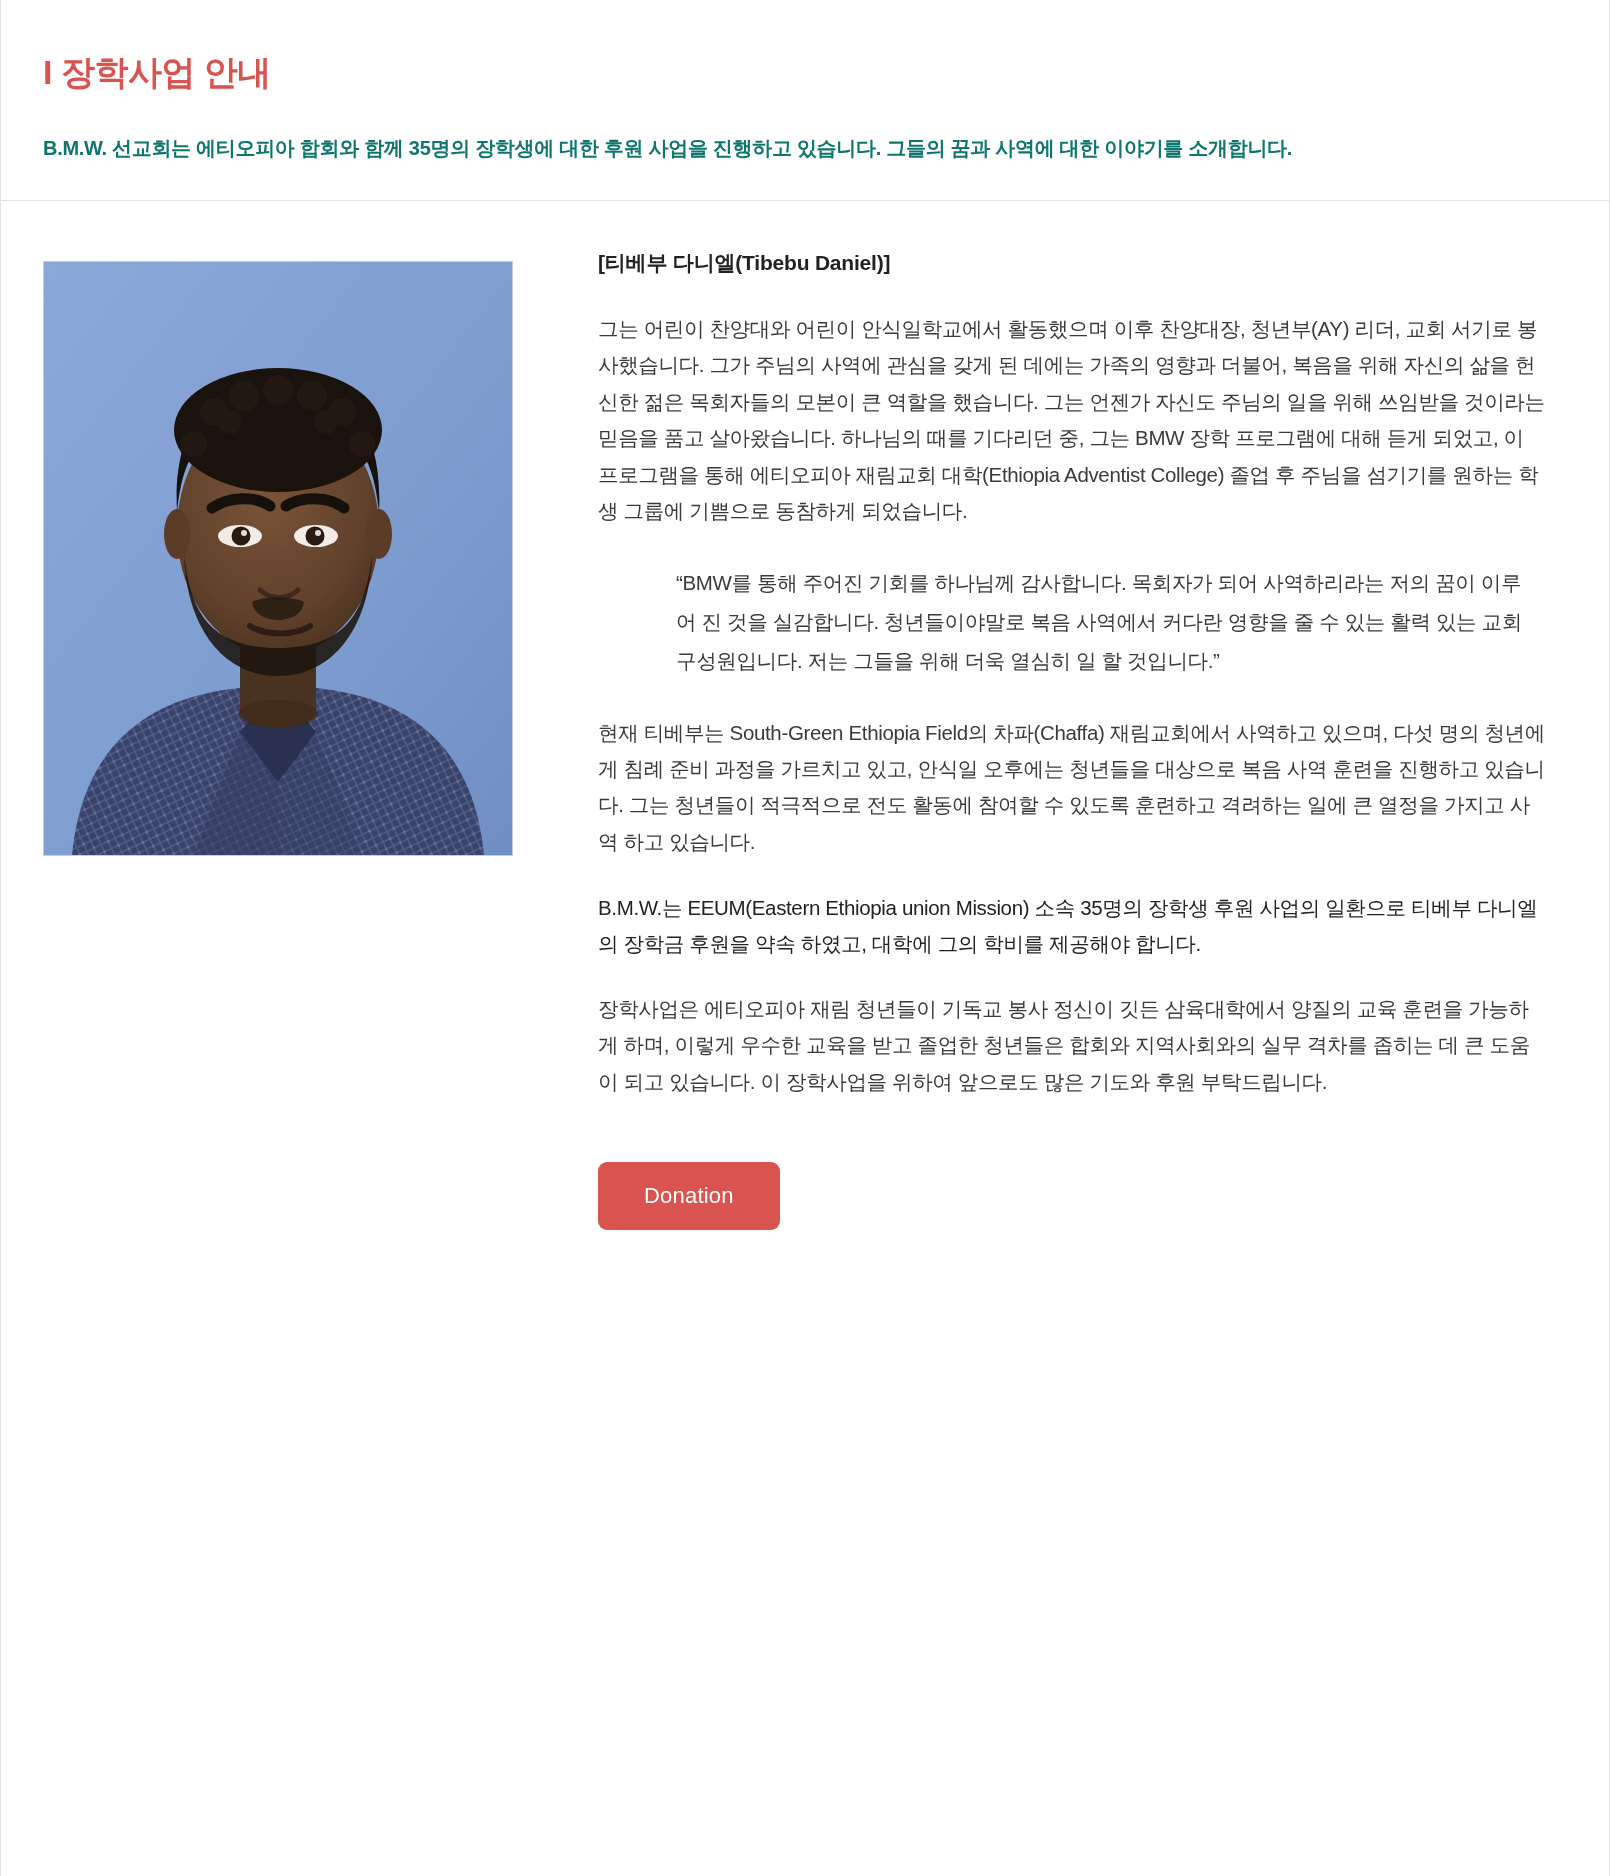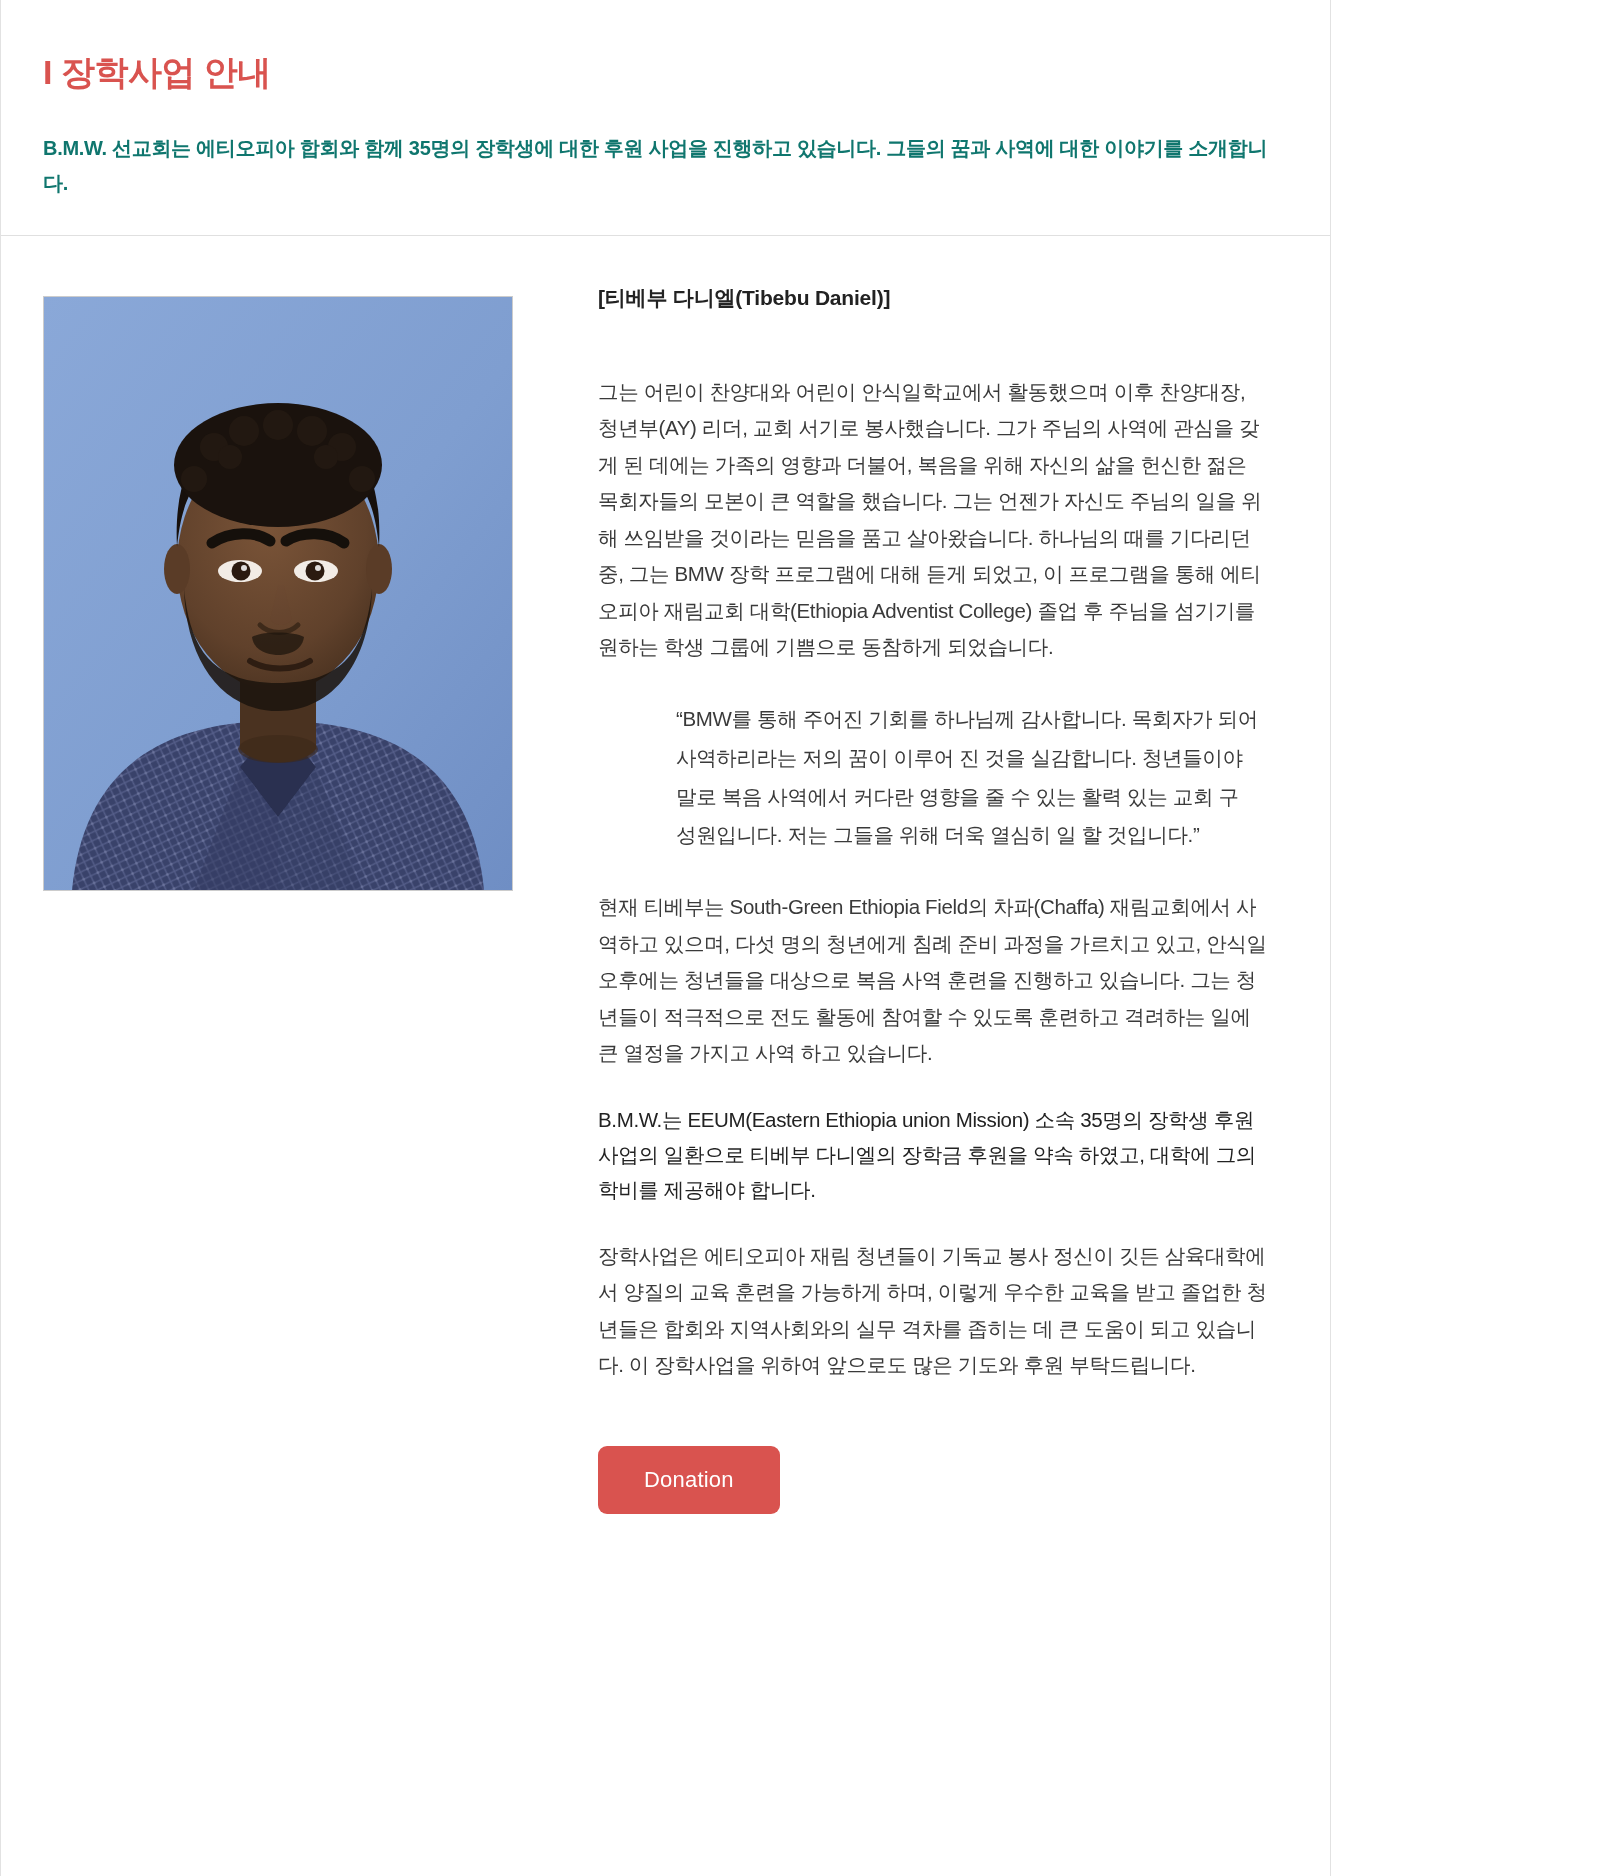--- a/index.html
+++ b/index.html
@@ -7,21 +7,21 @@
     padding: 0;
     background: #ffffff;
   }
   body {
     width: 1610px;
     font-family: "Liberation Sans", "DejaVu Sans", sans-serif;
     color: #333333;
     -webkit-font-smoothing: antialiased;
   }
   .page {
-    width: 1331px;
+    width: 1610px;
     box-sizing: border-box;
     background: #ffffff;
     border-left: 1px solid #e2e2e2;
     border-right: 1px solid #e2e2e2;
     min-height: 1876px;
   }
 
   
   .header {
     padding: 52px 42px 34px 42px;
@@ -69,21 +69,21 @@
   .text-col {
     flex: 1 1 auto;
     padding-left: 85px;
     padding-right: 20px;
     box-sizing: border-box;
   }
   .person-name {
     font-size: 21px;
     font-weight: bold;
     color: #222222;
-    margin: 6px 0 62px 0;
+    margin: 6px 0 34px 0;
     letter-spacing: -0.2px;
   }
   .para {
     font-size: 20.5px;
     line-height: 1.78;
     color: #3a3a3a;
     margin: 0 0 30px 0;
     letter-spacing: -0.35px;
     text-align: left;
   }

